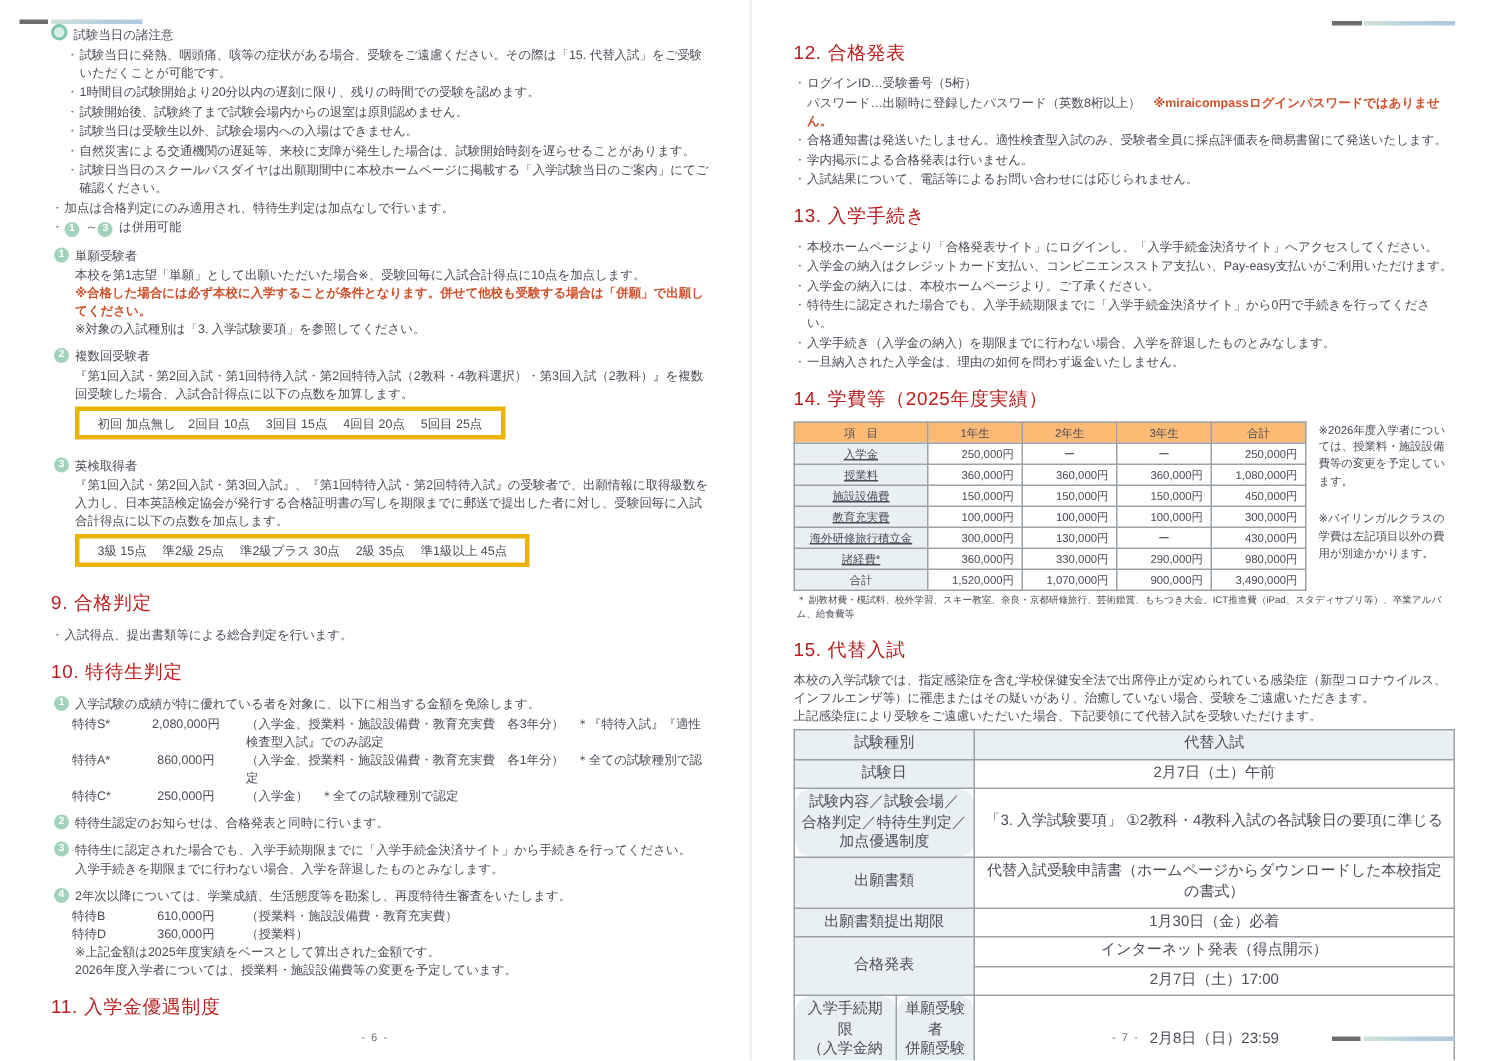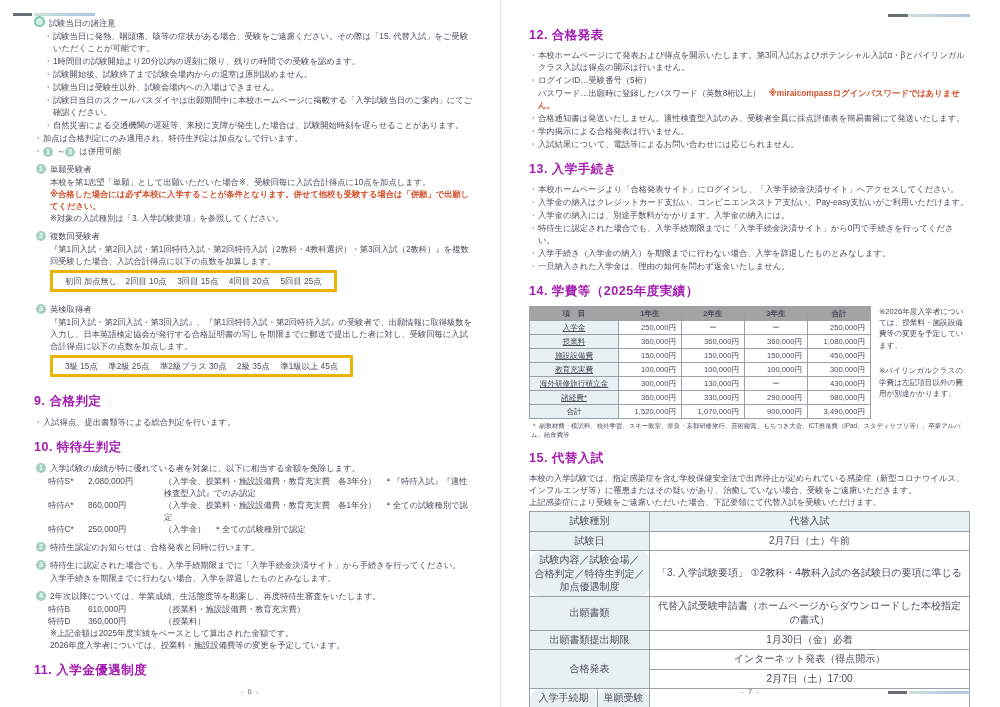--- a/index.html
+++ b/index.html
@@ -1,43 +1,43 @@
 <!DOCTYPE html>
 <html><head>
 <meta charset="utf-8">
 <style>
   html,body{margin:0;padding:0;background:#ffffff;}
   body{width:1000px;height:707px;font-family:"Liberation Sans","DejaVu Sans",sans-serif;color:#4a4d57;}
   .spread{position:relative;width:1000px;height:707px;background:#fff;overflow:hidden;display:flex;}
   .page{width:500px;height:707px;box-sizing:border-box;position:relative;overflow:hidden;font-size:8.3px;line-height:1.45;}
   .page-left{padding:16px 26px 0 34px;}
   .page-right{padding:26px 30px 0 28px;border-left:1px solid #e7eaec;}
-  h2.sec{font-size:12.5px;font-weight:bold;color:#a21caf;margin:10px 0 5px 0;letter-spacing:.5px;}
+  h2.sec{font-size:12.5px;font-weight:normal;color:#b91c1c;margin:10px 0 5px 0;letter-spacing:.5px;}
   h2.first{margin-top:0;}
   .li{position:relative;padding-left:9px;margin:1px 0;}
   .li::before{content:"・";position:absolute;left:0;color:#6b6e78;}
   .cont{padding-left:9px;}
   .indent{margin-left:10px;}
   .red{color:#d0512c;font-weight:bold;}
   .chip{display:inline-flex;align-items:center;justify-content:center;width:10px;height:10px;border-radius:50%;
         background:#a3d2bc;color:#fff;font-size:7px;font-weight:bold;margin-right:4px;vertical-align:0px;flex:0 0 10px;}
   .numhead{display:flex;align-items:center;margin:6px 0 1px 2px;}
   .numbody{margin-left:16px;}
   .gdot{display:inline-block;width:7px;height:7px;border-radius:50%;border:2px solid #7ec9ad;background:#d9efe5;margin-right:4px;vertical-align:-1px;}
   .scorebox{display:inline-block;border:3px solid #eab308;padding:2px 12px;margin:3px 0 5px 0;background:#fff;}
   .schrow{display:flex;margin-left:14px;}
   .schname{width:40px;flex:0 0 40px;}
-  .schamt{width:72px;flex:0 0 72px;text-align:left;padding-right:4px;}
+  .schamt{width:72px;flex:0 0 72px;text-align:center;padding-right:4px;}
   .schdesc{flex:1;}
   .pgnum{position:absolute;bottom:9px;left:0;width:100%;text-align:center;font-size:7.5px;color:#74777e;letter-spacing:1px;}
   
   .feewrap{display:flex;align-items:flex-start;margin-top:2px;}
   table.fee{border-collapse:collapse;font-size:7.6px;color:#4a4d57;}
   table.fee th,table.fee td{border:1px solid #9aa2a8;padding:1px 5px;height:11px;}
-  table.fee th{background:#a3a3a3;font-weight:bold;text-align:center;}
+  table.fee th{background:#fdba74;font-weight:normal;text-align:center;}
   table.fee td.lab{background:#e9f0f4;text-align:center;min-width:78px;text-decoration:underline;}
   table.fee td.labc{background:#e9f0f4;text-align:center;}
   table.fee td.num{text-align:right;min-width:52px;}
   table.fee td.dash{text-align:center;}
   .sidenotes{flex:1;padding-left:8px;font-size:7.6px;line-height:1.5;}
   .sidenotes div{margin-bottom:14px;}
   .footnote{font-size:6.4px;color:#4a4d57;margin:2px 0 0 2px;}
   
   table.alt{border-collapse:collapse;font-size:10px;width:100%;margin:3px 0 5px 0;}
   table.alt td{border:1px solid #9aa2a8;padding:2px 4px;text-align:center;}
@@ -57,22 +57,22 @@
 
     <div>
       <div>
         <span class="gdot"></span><span>試験当日の諸注意</span>
       </div>
       <div class="indent">
         <div class="li">試験当日に発熱、咽頭痛、咳等の症状がある場合、受験をご遠慮ください。その際は「15. 代替入試」をご受験いただくことが可能です。</div>
         <div class="li">1時間目の試験開始より20分以内の遅刻に限り、残りの時間での受験を認めます。</div>
         <div class="li">試験開始後、試験終了まで試験会場内からの退室は原則認めません。</div>
         <div class="li">試験当日は受験生以外、試験会場内への入場はできません。</div>
+        <div class="li">自然災害による交通機関の遅延等、来校に支障が発生した場合は、試験開始時刻を遅らせることがあります。</div>
         <div class="li">試験日当日のスクールバスダイヤは出願期間中に本校ホームページに掲載する「入学試験当日のご案内」にてご確認ください。</div>
-        <div class="li">自然災害による交通機関の遅延等、来校に支障が発生した場合は、試験開始時刻を遅らせることがあります。</div>
       </div>
     </div>
 
     <div class="li">加点は合格判定にのみ適用され、特待生判定は加点なしで行います。</div>
     <div class="li"><span class="chip">1</span><span>～</span><span class="chip">3</span><span>は併用可能</span></div>
 
     <div>
       <div class="numhead">
           <span class="chip">1</span>
           <span>単願受験者</span>
@@ -162,31 +162,30 @@
     </div>
 
     <h2 class="sec">11. 入学金優遇制度</h2>
 
     <div class="pgnum">- 6 -</div>
   </div>
 
   <div class="page page-right">
 
     <h2 class="sec first">12. 合格発表</h2>
-    <div class="li">本校ホームページにて発表および得点を開示いたします。第3回入試およびポテンシャル入試α・βとバイリンガルクラス入試は得点の開示は行いません。</div>
     <div class="li">ログインID…受験番号（5桁）</div>
     <div class="cont"><span>パスワード…出願時に登録したパスワード（英数8桁以上）　</span><span class="red">※miraicompassログインパスワードではありません。</span></div>
     <div class="li">合格通知書は発送いたしません。適性検査型入試のみ、受験者全員に採点評価表を簡易書留にて発送いたします。</div>
     <div class="li">学内掲示による合格発表は行いません。</div>
     <div class="li">入試結果について、電話等によるお問い合わせには応じられません。</div>
 
     <h2 class="sec">13. 入学手続き</h2>
     <div class="li">本校ホームページより「合格発表サイト」にログインし、「入学手続金決済サイト」へアクセスしてください。</div>
     <div class="li">入学金の納入はクレジットカード支払い、コンビニエンスストア支払い、Pay-easy支払いがご利用いただけます。</div>
-    <div class="li">入学金の納入には、別途手数料がかかります。入学金の納入には。</div>
+    <div class="li">入学金の納入には、本校ホームページより。ご了承ください。</div>
     <div class="li">特待生に認定された場合でも、入学手続期限までに「入学手続金決済サイト」から0円で手続きを行ってください。</div>
     <div class="li">入学手続き（入学金の納入）を期限までに行わない場合、入学を辞退したものとみなします。</div>
     <div class="li">一旦納入された入学金は、理由の如何を問わず返金いたしません。</div>
 
     <h2 class="sec">14. 学費等（2025年度実績）</h2>
     <div class="feewrap">
       <table class="fee">
         <thead>
           <tr>
             <th>項　目</th>

